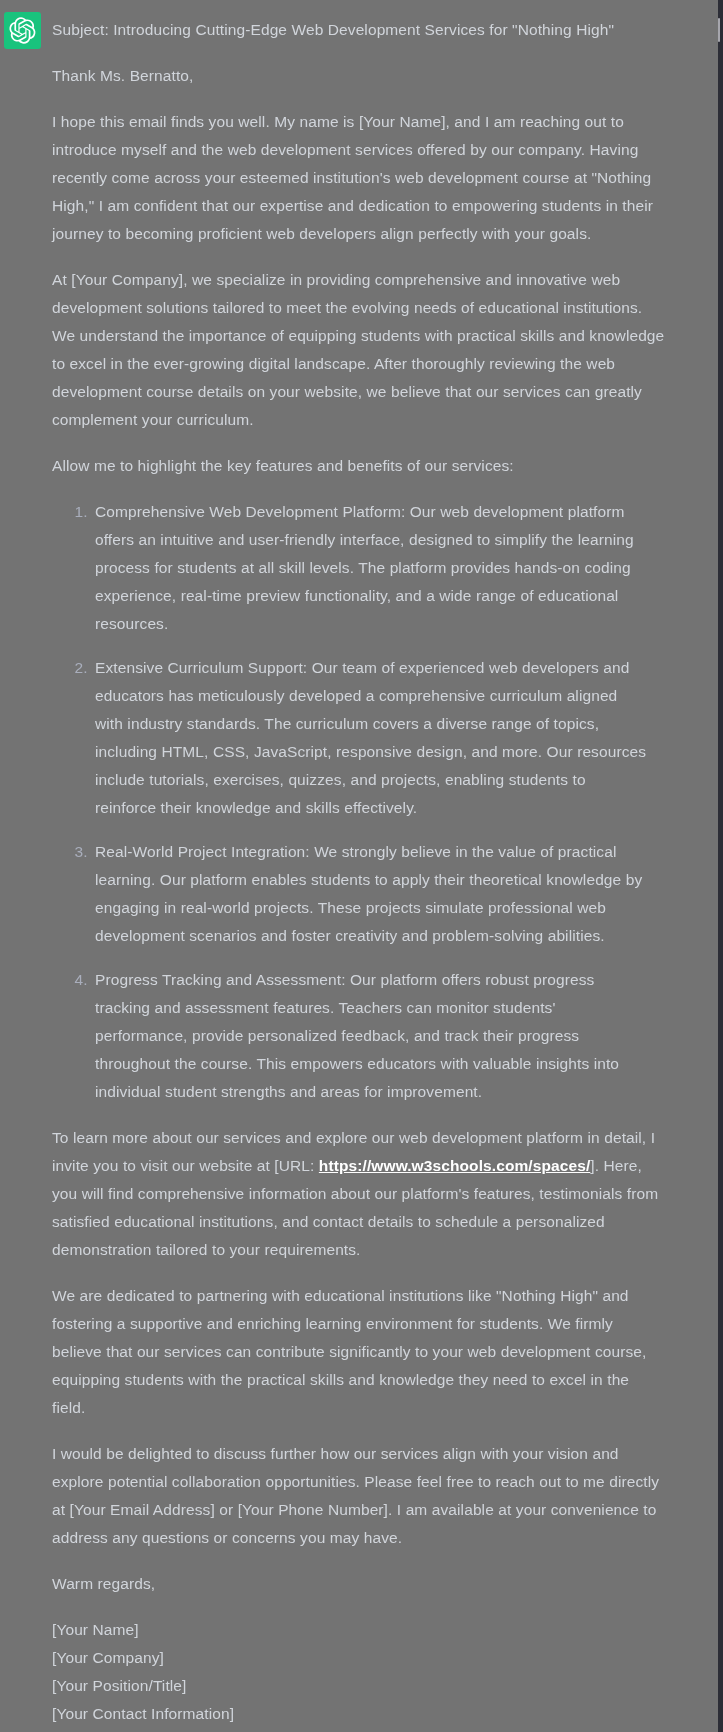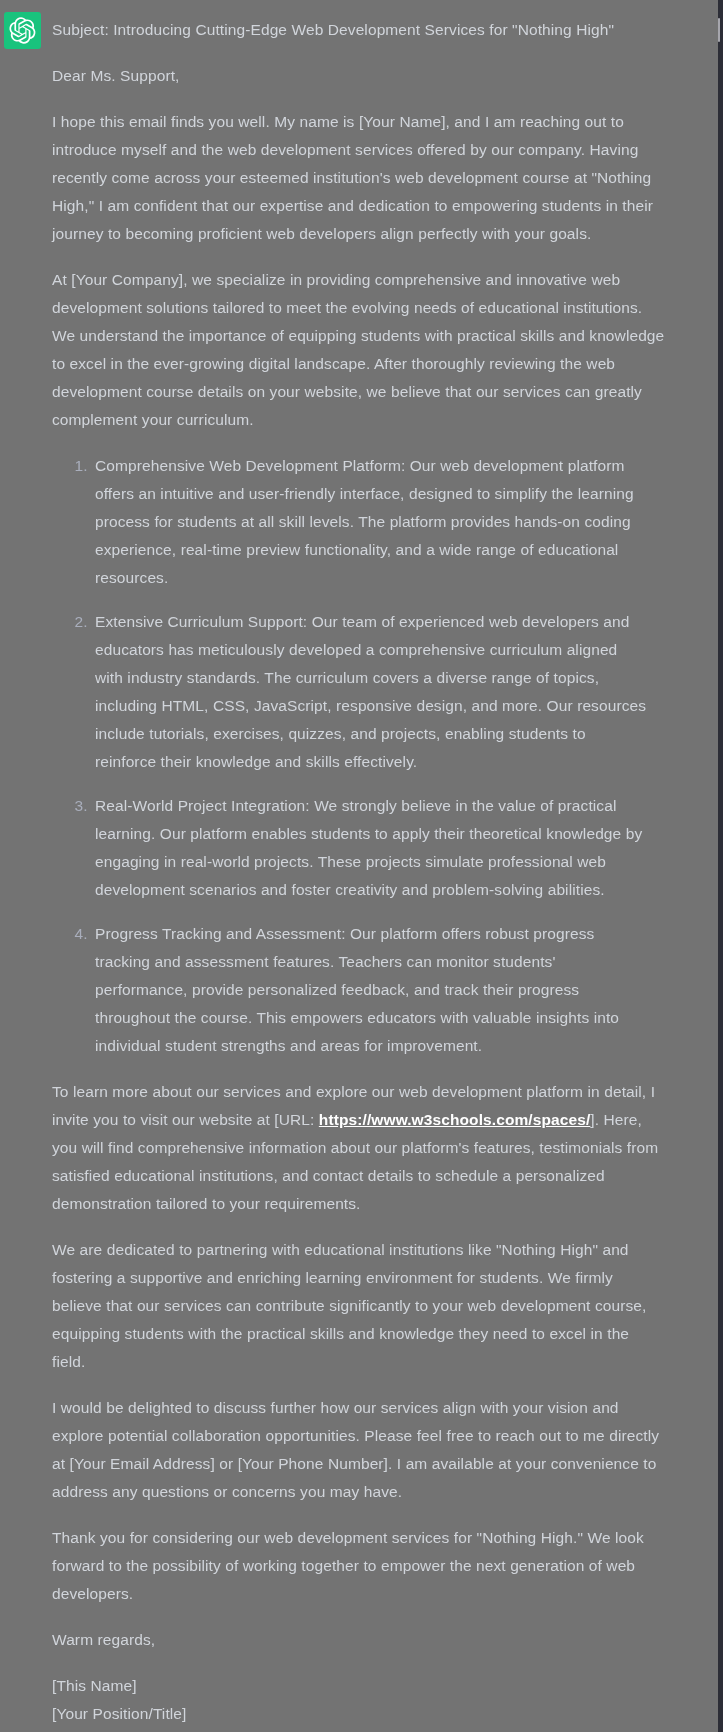--- a/index.html
+++ b/index.html
@@ -85,42 +85,42 @@
     <div class="avatar">
       <span>
         <svg viewBox="0 0 41 41" fill="#ffffff" xmlns="http://www.w3.org/2000/svg" width="27" height="27">
           <path d="M37.5324 16.8707C37.9808 15.5241 38.1363 14.0974 37.9886 12.6859C37.8409 11.2744 37.3934 9.91076 36.676 8.68622C35.6126 6.83404 33.9882 5.3676 32.0373 4.4985C30.0864 3.62941 27.9098 3.40259 25.8215 3.85078C24.8796 2.7893 23.7219 1.94125 22.4257 1.36341C21.1295 0.785575 19.7249 0.491269 18.3058 0.500197C16.1708 0.495044 14.0893 1.16803 12.3614 2.42214C10.6335 3.67624 9.34853 5.44666 8.6917 7.47815C7.30085 7.76286 5.98686 8.3414 4.8377 9.17505C3.68854 10.0087 2.73073 11.0782 2.02839 12.312C0.956464 14.1591 0.498905 16.2988 0.721698 18.4228C0.944492 20.5467 1.83612 22.5449 3.268 24.1293C2.81966 25.4759 2.66413 26.9026 2.81182 28.3141C2.95951 29.7256 3.40701 31.0892 4.12437 32.3138C5.18791 34.1659 6.8123 35.6322 8.76321 36.5013C10.7141 37.3704 12.8907 37.5973 14.9789 37.1492C15.9208 38.2107 17.0786 39.0587 18.3747 39.6366C19.6709 40.2144 21.0755 40.5087 22.4946 40.4998C24.6307 40.5054 26.7133 39.8321 28.4418 38.5772C30.1704 37.3223 31.4556 35.5506 32.1119 33.5179C33.5027 33.2332 34.8167 32.6547 35.9659 31.821C37.115 30.9874 38.0728 29.9178 38.7752 28.684C39.8458 26.8371 40.3023 24.6979 40.0789 22.5748C39.8556 20.4517 38.9639 18.4544 37.5324 16.8707ZM22.4978 37.8849C20.7443 37.8874 19.0459 37.2733 17.6994 36.1501C17.7601 36.117 17.8666 36.0586 17.936 36.0161L25.9004 31.4156C26.1003 31.3019 26.2663 31.137 26.3813 30.9378C26.4964 30.7386 26.5563 30.5124 26.5549 30.2825V19.0542L29.9213 20.998C29.9389 21.0068 29.9541 21.0198 29.9656 21.0359C29.977 21.052 29.9842 21.0707 29.9867 21.0902V30.3889C29.9842 32.375 29.1946 34.2791 27.7909 35.6841C26.3872 37.0892 24.4838 37.8806 22.4978 37.8849ZM6.39227 31.0064C5.51397 29.4888 5.19742 27.7107 5.49804 25.9832C5.55718 26.0187 5.66048 26.0818 5.73461 26.1244L13.699 30.7248C13.8975 30.8408 14.1233 30.902 14.3532 30.902C14.583 30.902 14.8088 30.8408 15.0073 30.7248L24.731 25.1103V28.9979C24.7321 29.0177 24.7283 29.0376 24.7199 29.0556C24.7115 29.0736 24.6988 29.0893 24.6829 29.1012L16.6317 33.7497C14.9096 34.7416 12.8643 35.0097 10.9447 34.4954C9.02506 33.9811 7.38785 32.7263 6.39227 31.0064ZM4.29707 13.6194C5.17156 12.0998 6.55279 10.9364 8.19885 10.3327C8.19885 10.4013 8.19491 10.5228 8.19491 10.6071V19.808C8.19351 20.0378 8.25334 20.2638 8.36823 20.4629C8.48312 20.6619 8.64893 20.8267 8.84863 20.9404L18.5723 26.5542L15.206 28.4979C15.1894 28.5089 15.1703 28.5155 15.1505 28.5173C15.1307 28.5191 15.1107 28.516 15.0924 28.5082L7.04046 23.8557C5.32135 22.8601 4.06716 21.2235 3.55289 19.3046C3.03862 17.3858 3.30624 15.3413 4.29707 13.6194ZM31.955 20.0556L22.2312 14.4411L25.5976 12.4981C25.6142 12.4872 25.6333 12.4805 25.6531 12.4787C25.6729 12.4769 25.6928 12.4801 25.7111 12.4879L33.7631 17.1364C34.9967 17.849 36.0017 18.8982 36.6606 20.1613C37.3194 21.4244 37.6047 22.849 37.483 24.2684C37.3613 25.6878 36.8378 27.0432 35.9737 28.1759C35.1095 29.3086 33.9403 30.1717 32.6017 30.6641C32.6017 30.5947 32.6017 30.4733 32.6017 30.389V21.188C32.6037 20.9586 32.5445 20.7328 32.4303 20.5338C32.3161 20.3348 32.151 20.1698 31.955 20.0556ZM35.3055 15.0128C35.2464 14.9765 35.1431 14.9142 35.069 14.8717L27.1045 10.2712C26.906 10.1554 26.6803 10.0943 26.4504 10.0943C26.2206 10.0943 25.9948 10.1554 25.7963 10.2712L16.0726 15.8858V11.9982C16.0715 11.9783 16.0753 11.9585 16.0837 11.9405C16.0921 11.9225 16.1048 11.9068 16.1207 11.8949L24.1719 7.25025C25.4053 6.53903 26.8158 6.19376 28.2383 6.25482C29.6608 6.31589 31.0364 6.78077 32.2044 7.59508C33.3723 8.40939 34.2842 9.53945 34.8334 10.8531C35.3826 12.1667 35.5464 13.6095 35.3055 15.0128ZM14.2424 21.9419L10.8752 19.9981C10.8576 19.9893 10.8423 19.9763 10.8309 19.9602C10.8195 19.9441 10.8122 19.9254 10.8098 19.9058V10.6071C10.8107 9.18295 11.2173 7.78848 11.9819 6.58696C12.7466 5.38544 13.8377 4.42659 15.1275 3.82264C16.4173 3.21869 17.8524 2.99464 19.2649 3.1767C20.6775 3.35876 22.0089 3.93941 23.1034 4.85067C23.0427 4.88379 22.937 4.94215 22.8668 4.98473L14.9024 9.58517C14.7025 9.69878 14.5366 9.86356 14.4215 10.0626C14.3065 10.2616 14.2466 10.4877 14.2479 10.7175L14.2424 21.9419ZM16.071 17.9991L20.4018 15.4978L24.7325 17.9975V22.9985L20.4018 25.4983L16.071 22.9985V17.9991Z"></path>
         </svg>
       </span>
     </div>
 
     <div class="content">
       <p>Subject: Introducing Cutting-Edge Web Development Services for "Nothing High"</p>
-      <p>Dear Ms. Support,</p>
+      <p>Thank Ms. Bernatto,</p>
       <p>I hope this email finds you well. My name is [Your Name], and I am reaching out to introduce myself and the web development services offered by our company. Having recently come across your esteemed institution's web development course at "Nothing High," I am confident that our expertise and dedication to empowering students in their journey to becoming proficient web developers align perfectly with your goals.</p>
       <p>At [Your Company], we specialize in providing comprehensive and innovative web development solutions tailored to meet the evolving needs of educational institutions. We understand the importance of equipping students with practical skills and knowledge to excel in the ever-growing digital landscape. After thoroughly reviewing the web development course details on your website, we believe that our services can greatly complement your curriculum.</p>
+      <p>Allow me to highlight the key features and benefits of our services:</p>
 
       <ol>
         <li>Comprehensive Web Development Platform: Our web development platform offers an intuitive and user-friendly interface, designed to simplify the learning process for students at all skill levels. The platform provides hands-on coding experience, real-time preview functionality, and a wide range of educational resources.</li>
         <li>Extensive Curriculum Support: Our team of experienced web developers and educators has meticulously developed a comprehensive curriculum aligned with industry standards. The curriculum covers a diverse range of topics, including HTML, CSS, JavaScript, responsive design, and more. Our resources include tutorials, exercises, quizzes, and projects, enabling students to reinforce their knowledge and skills effectively.</li>
         <li>Real-World Project Integration: We strongly believe in the value of practical learning. Our platform enables students to apply their theoretical knowledge by engaging in real-world projects. These projects simulate professional web development scenarios and foster creativity and problem-solving abilities.</li>
         <li>Progress Tracking and Assessment: Our platform offers robust progress tracking and assessment features. Teachers can monitor students' performance, provide personalized feedback, and track their progress throughout the course. This empowers educators with valuable insights into individual student strengths and areas for improvement.</li>
       </ol>
 
       <p><span>To learn more about our services and explore our web development platform in detail, I invite you to visit our website at [URL: </span><a class="link">https://www.w3schools.com/spaces/</a><span>]. Here, you will find comprehensive information about our platform's features, testimonials from satisfied educational institutions, and contact details to schedule a personalized demonstration tailored to your requirements.</span></p>
 
       <p>We are dedicated to partnering with educational institutions like "Nothing High" and fostering a supportive and enriching learning environment for students. We firmly believe that our services can contribute significantly to your web development course, equipping students with the practical skills and knowledge they need to excel in the field.</p>
       <p>I would be delighted to discuss further how our services align with your vision and explore potential collaboration opportunities. Please feel free to reach out to me directly at [Your Email Address] or [Your Phone Number]. I am available at your convenience to address any questions or concerns you may have.</p>
-      <p>Thank you for considering our web development services for "Nothing High." We look forward to the possibility of working together to empower the next generation of web developers.</p>
       <p>Warm regards,</p>
 
       <div class="signature">
-        <div class="sig-line">[This Name]</div>
+        <div class="sig-line">[Your Name]</div>
+        <div class="sig-line">[Your Company]</div>
         <div class="sig-line">[Your Position/Title]</div>
-        <div class="sig-line">[Your Company]</div>
         <div class="sig-line">[Your Contact Information]</div>
       </div>
     </div>
   </div>
 
   <div class="scroll-track"></div>
   <div class="scroll-thumb"></div>
 </div>
 
 </body></html>

